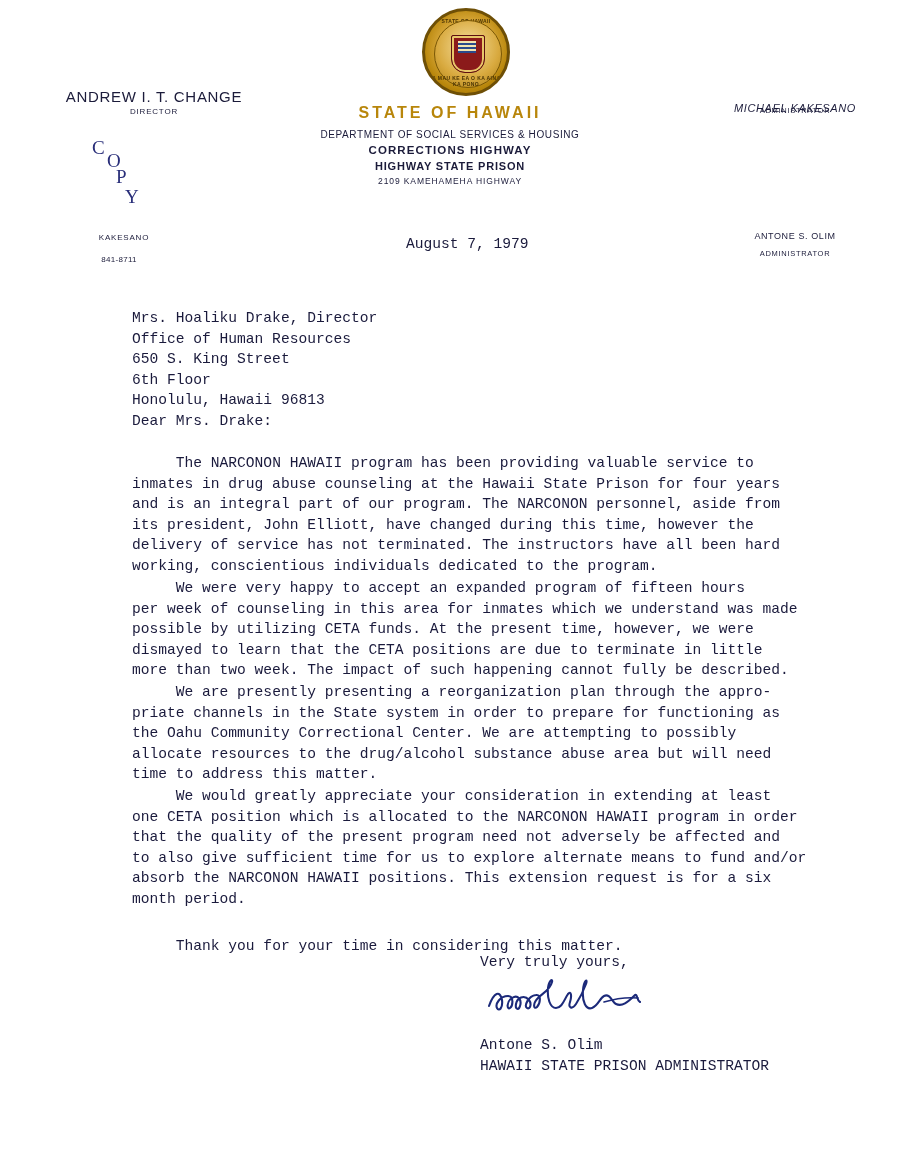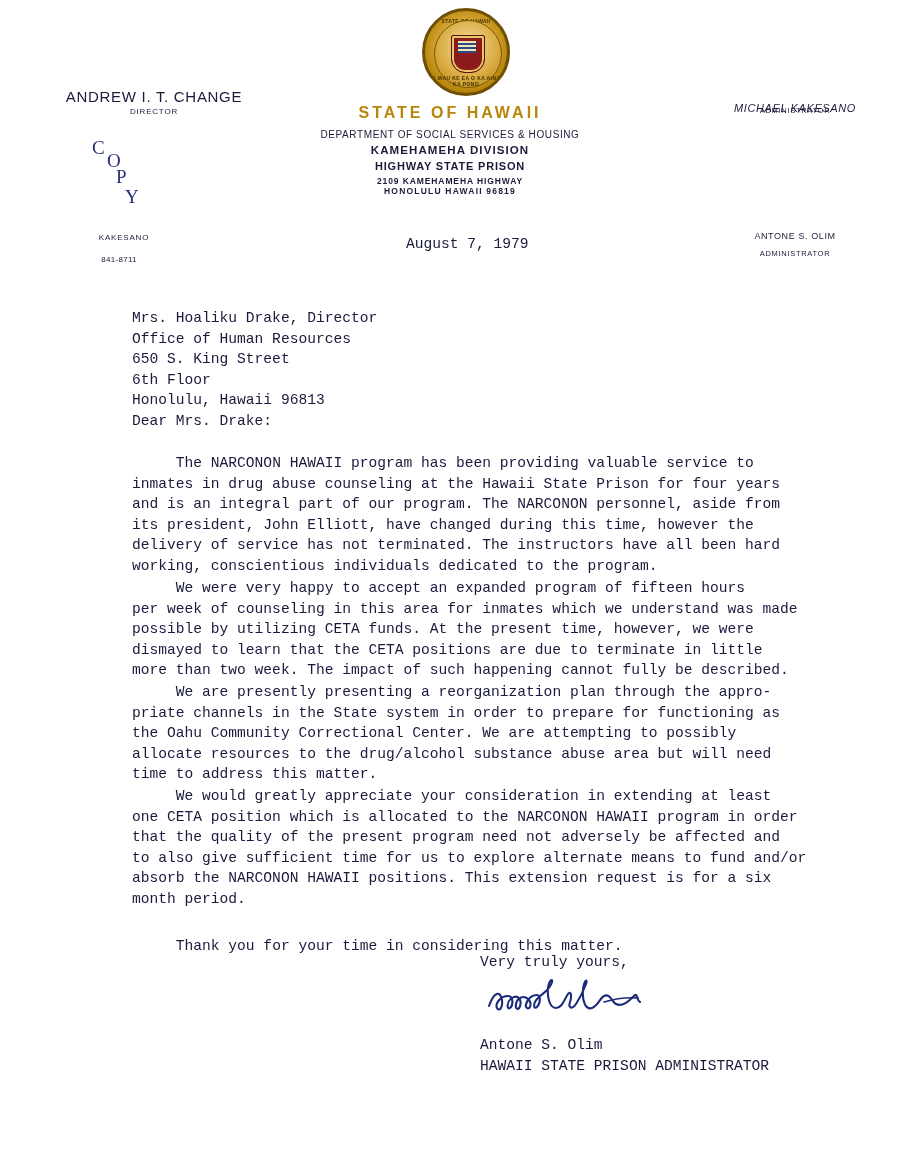--- a/index.html
+++ b/index.html
@@ -116,24 +116,24 @@
   }
   .lh-prison {
     font-size: 11px;
     font-weight: bold;
     letter-spacing: 0.8px;
     color: #1b1b3a;
     margin-bottom: 4px;
   }
   .lh-addr {
     font-size: 8.5px;
-    font-weight: bold;
+    font-weight: normal;
     letter-spacing: 0.9px;
     color: #1b1b3a;
-    margin-bottom: 0;
+    margin-bottom: 14px;
   }
   .lh-city {
     font-size: 8.5px;
     font-weight: bold;
     letter-spacing: 1.2px;
     color: #1b1b3a;
   }
 
   
   .left-name {
@@ -296,24 +296,23 @@
       <div class="year">1959</div>
       <div class="inner-ring"></div>
       <div class="crest"></div>
       <div class="bot-text">UA MAU KE EA O KA AINA I KA PONO</div>
     </div>
   </div>
 
   <div class="letterhead">
     <div class="lh-state">STATE OF HAWAII</div>
     <div class="lh-dept">DEPARTMENT OF SOCIAL SERVICES &amp; HOUSING</div>
-    <div class="lh-div">KAMEHAMEHA DIVISION</div>
+    <div class="lh-div">CORRECTIONS HIGHWAY</div>
     <div class="lh-prison">HIGHWAY STATE PRISON</div>
     <div class="lh-addr">2109 KAMEHAMEHA HIGHWAY</div>
-    <div class="lh-city">HONOLULU HAWAII 96819</div>
   </div>
 
   <div class="left-name">ANDREW I. T. CHANGE</div>
   <div class="left-title">DIRECTOR</div>
 
   <div class="copy-stamp">
     <span style="left:92px; top:137px;">C</span>
     <span style="left:107px; top:150px;">O</span>
     <span style="left:116px; top:166px;">P</span>
     <span style="left:125px; top:186px;">Y</span>

